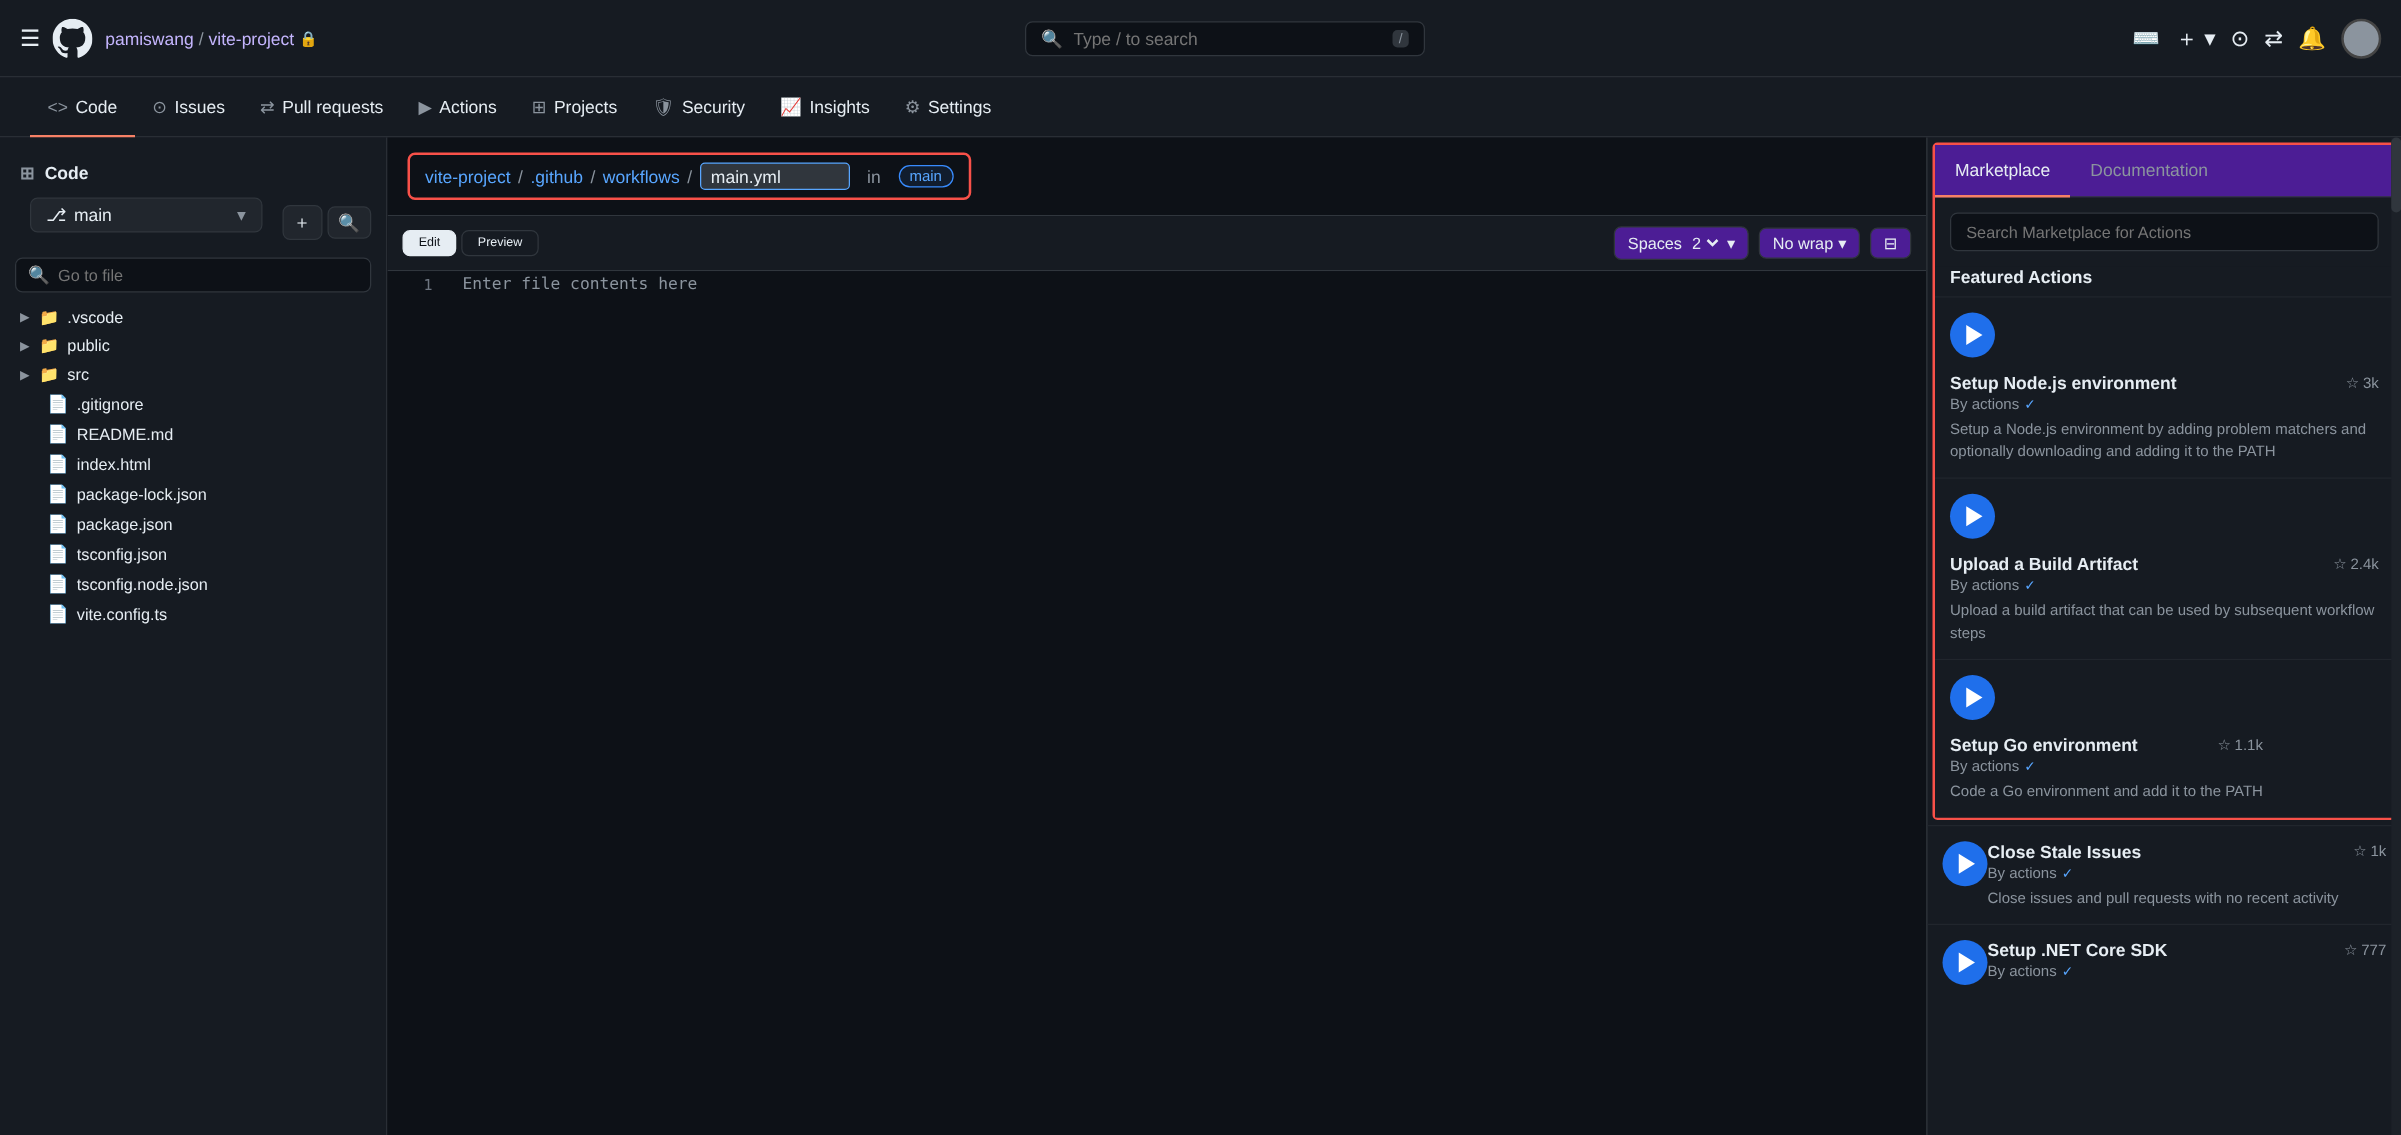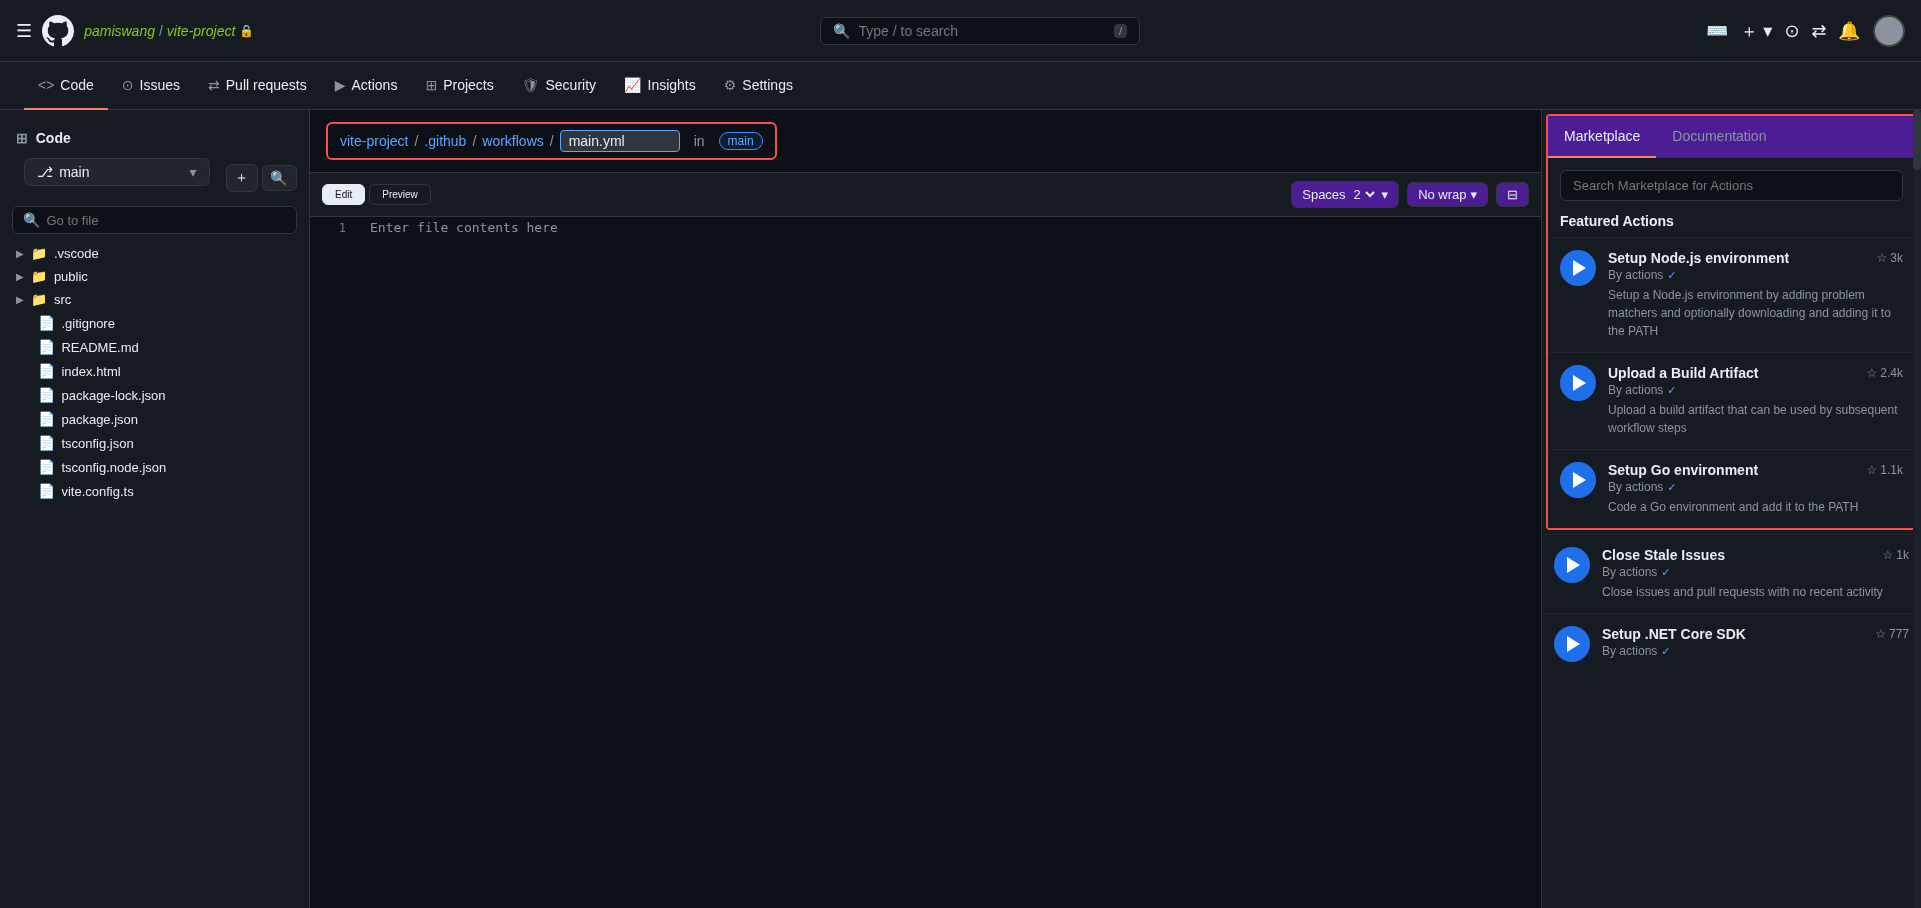--- a/index.html
+++ b/index.html
@@ -12,21 +12,21 @@
       display: flex;
       align-items: center;
       padding: 0 16px;
       height: 62px;
       gap: 12px;
     }
     .navbar-left { display: flex; align-items: center; gap: 10px; flex: 0 0 auto; }
     .hamburger-icon { color: #e6edf3; cursor: pointer; font-size: 18px; }
     .github-logo { width: 32px; height: 32px; fill: #e6edf3; }
     .repo-path { display: flex; align-items: center; gap: 4px; color: #e6edf3; font-size: 14px; }
-    .repo-path a { color: #84cc16; text-decoration: none; font-style: italic; }
+    .repo-path a { color: #c4b5fd; text-decoration: none; }
     .repo-path .separator { color: #8b949e; }
     .lock-icon { color: #8b949e; font-size: 12px; }
     .navbar-center { flex: 1; display: flex; justify-content: center; }
     .search-bar {
       background: #0d1117;
       border: 1px solid #30363d;
       border-radius: 6px;
       display: flex;
       align-items: center;
       gap: 8px;
@@ -342,20 +342,21 @@
       background: #161b22;
     }
     .action-item {
       display: flex;
       align-items: flex-start;
       gap: 12px;
       padding: 12px;
       border-top: 1px solid #21262d;
       cursor: pointer;
       background: #161b22;
+      flex-direction: column;
     }
     .action-icon {
       width: 36px;
       height: 36px;
       border-radius: 50%;
       background: #1f6feb;
       display: flex;
       align-items: center;
       justify-content: center;
       flex: 0 0 36px;
@@ -376,21 +377,21 @@
     .verified-badge { color: #58a6ff; font-size: 11px; }
     .action-desc { font-size: 12px; color: #8b949e; line-height: 1.5; }
 
     
     .marketplace-outside {
       padding: 0;
     }
     .action-item-outside {
       display: flex;
       align-items: flex-start;
-      gap: 12px;
+      gap: 0;
       padding: 12px;
       border-top: 1px solid #21262d;
       cursor: pointer;
     }
 
     
     ::-webkit-scrollbar { width: 8px; height: 8px; }
     ::-webkit-scrollbar-track { background: #0d1117; }
     ::-webkit-scrollbar-thumb { background: #30363d; border-radius: 4px; }
 

